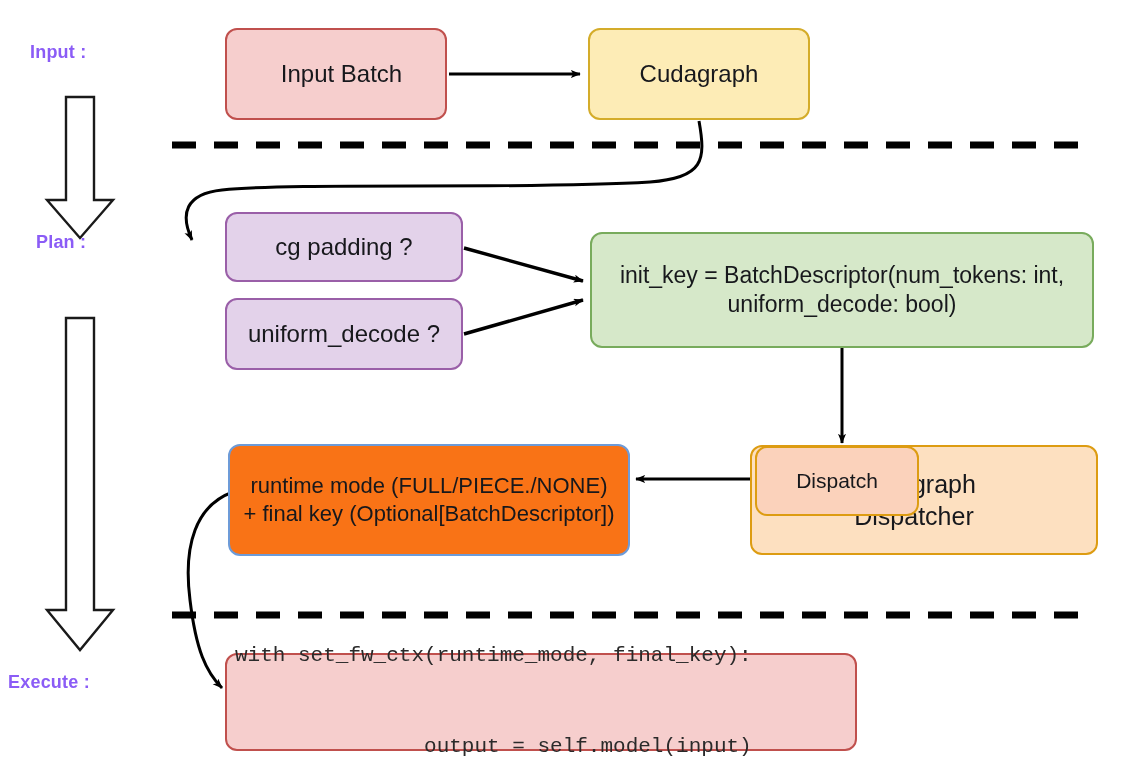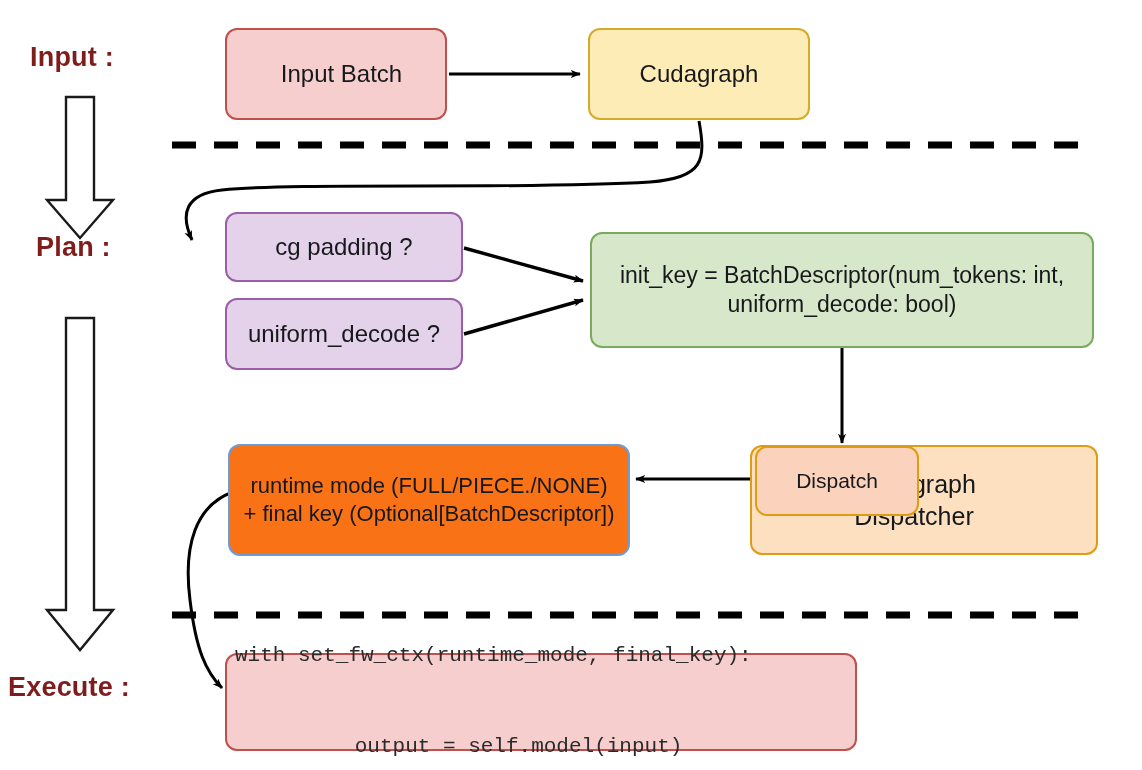--- a/index.html
+++ b/index.html
@@ -35,29 +35,29 @@
     border-radius: 12px;
     border-style: solid;
     border-width: 2px;
     color: #17181c;
     line-height: 1.28;
     padding: 2px 8px;
   }
   .stage-label {
     position: absolute;
     font-weight: bold;
-    font-size: 27px;
-    color: #7f1d1d;
+    font-size: 18px;
+    color: #8b5cf6;
     white-space: nowrap;
     letter-spacing: 0.2px;
   }
   .code-node {
     font-family: "Liberation Mono", "DejaVu Sans Mono", monospace;
     font-size: 21px;
-    text-align: center;
+    text-align: right;
     justify-content: flex-start;
     white-space: pre;
     color: #2a2a2a;
     line-height: 1.45;
   }
   
   #node-input-batch {
     left: 225px; top: 28px; width: 222px; height: 92px;
     background: #f6cecd; border-color: #c0504d; font-size: 24px; padding-left: 19px;
   }

